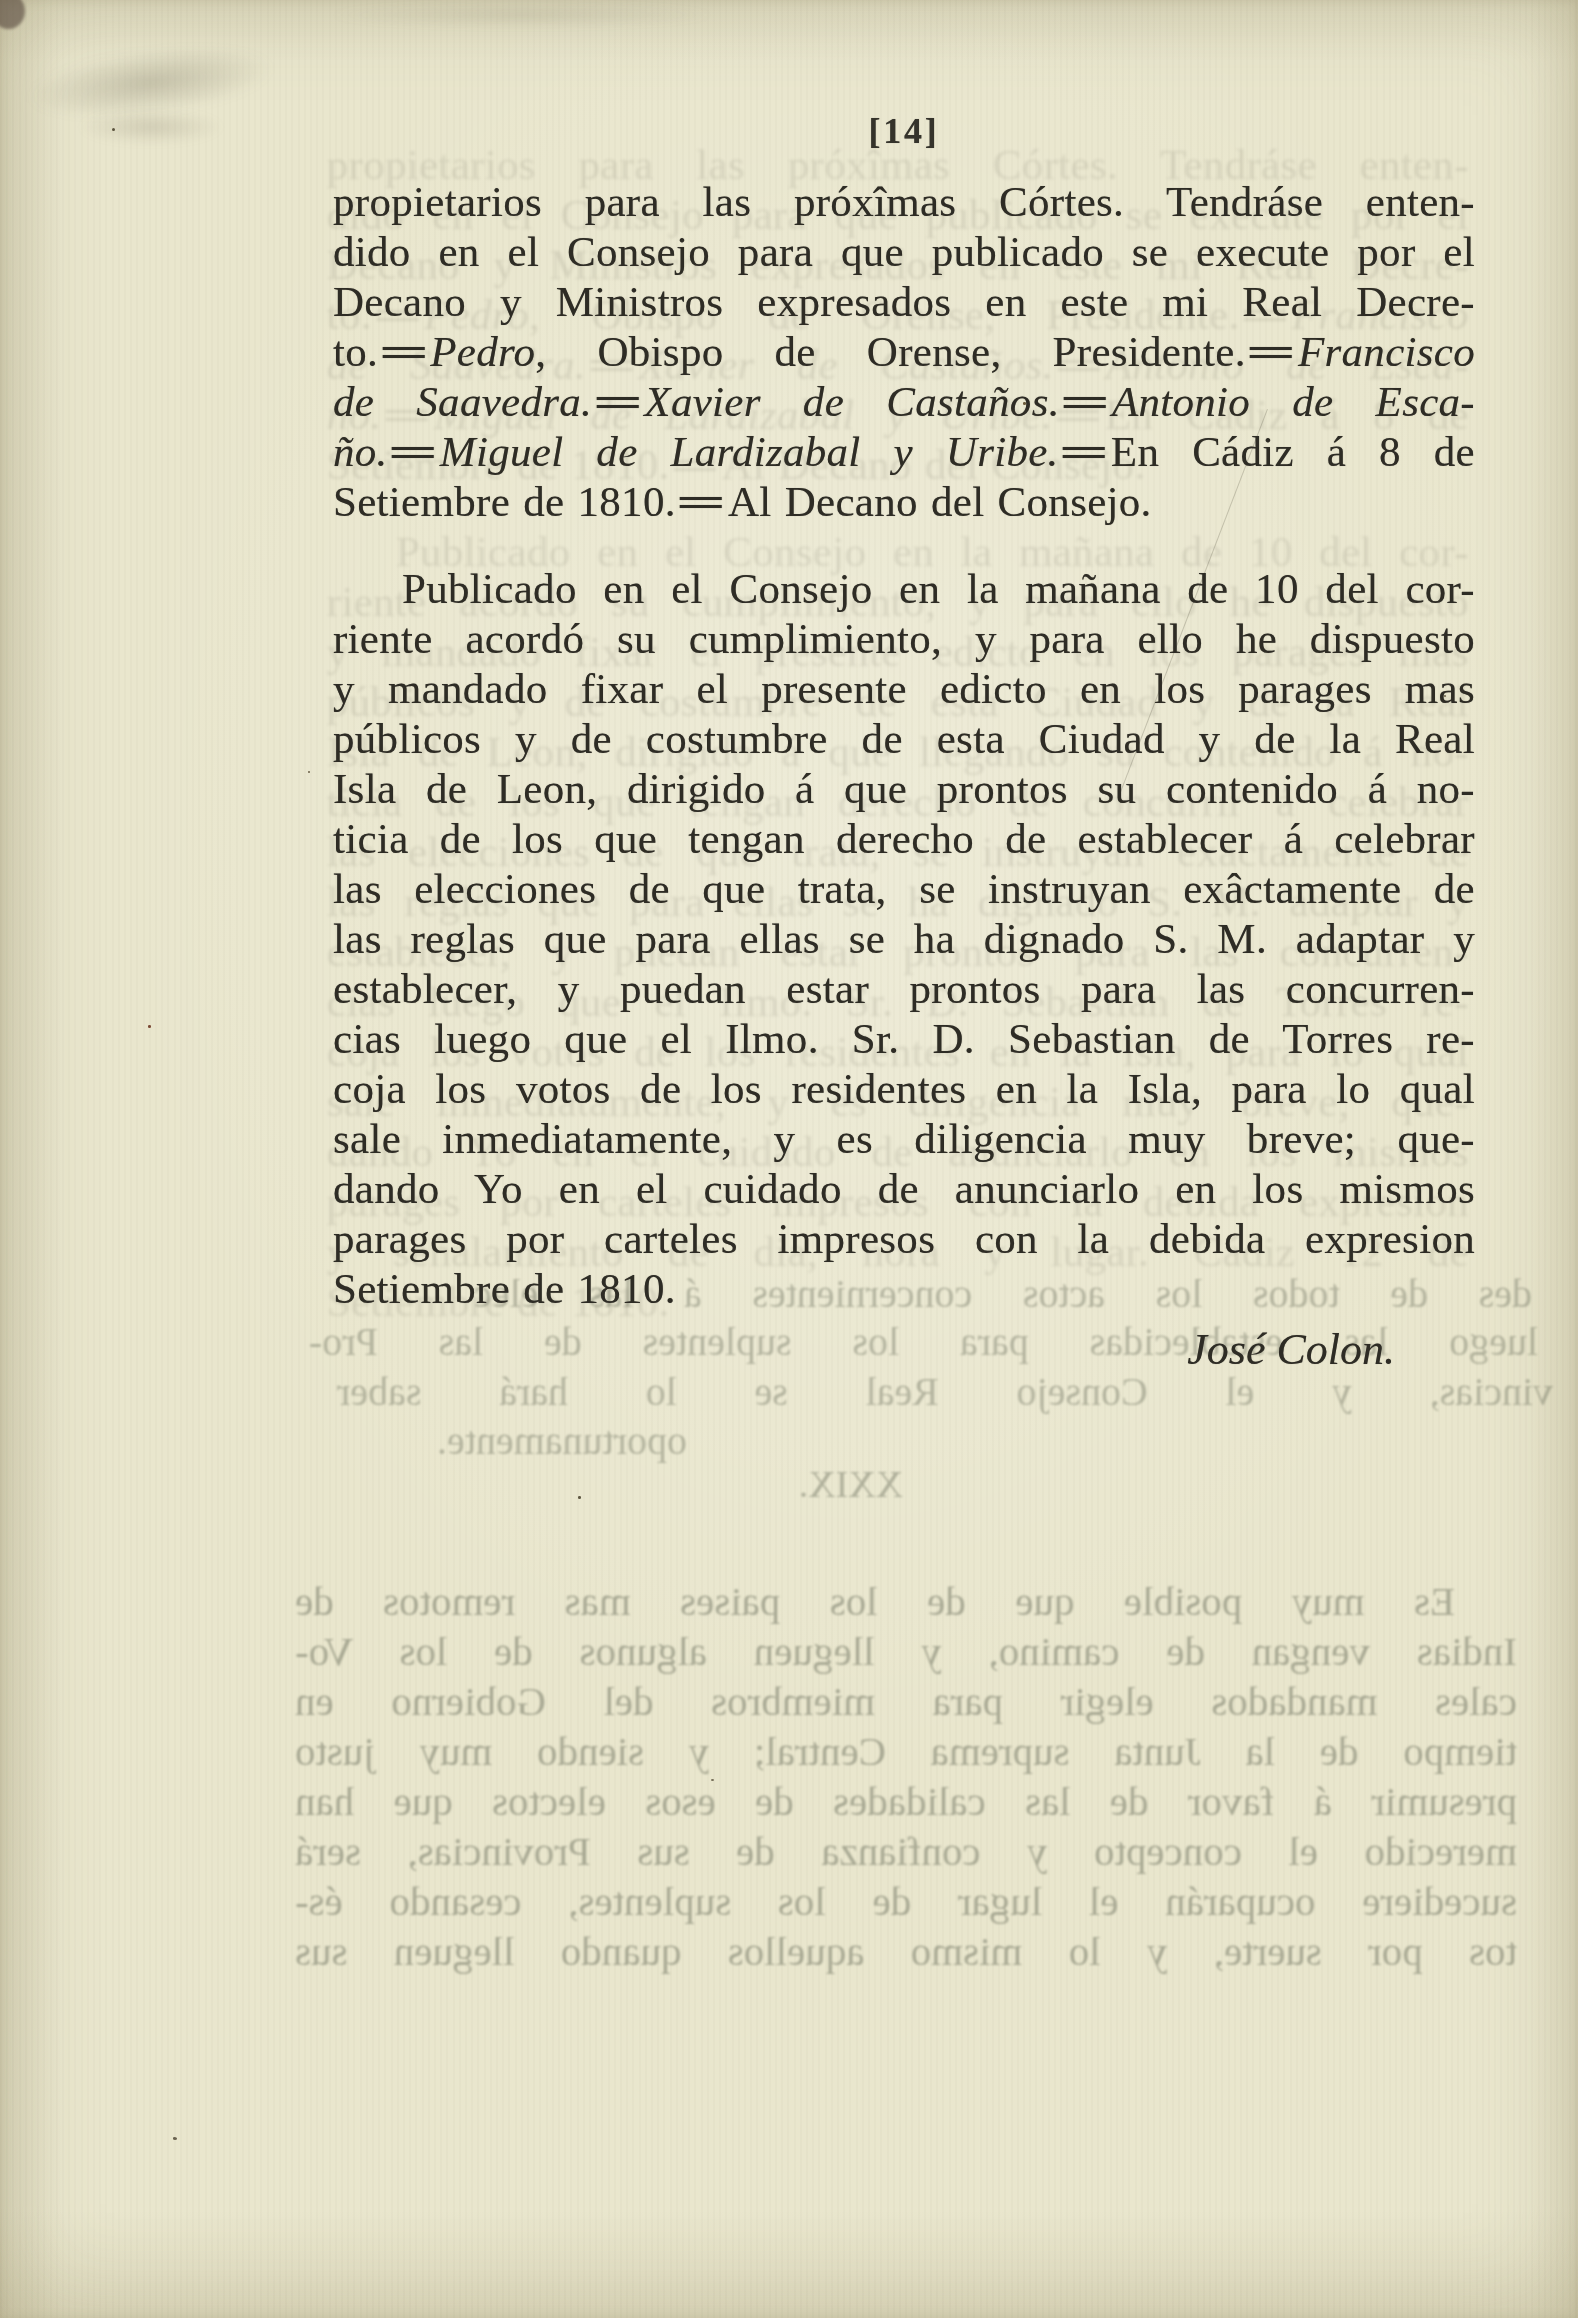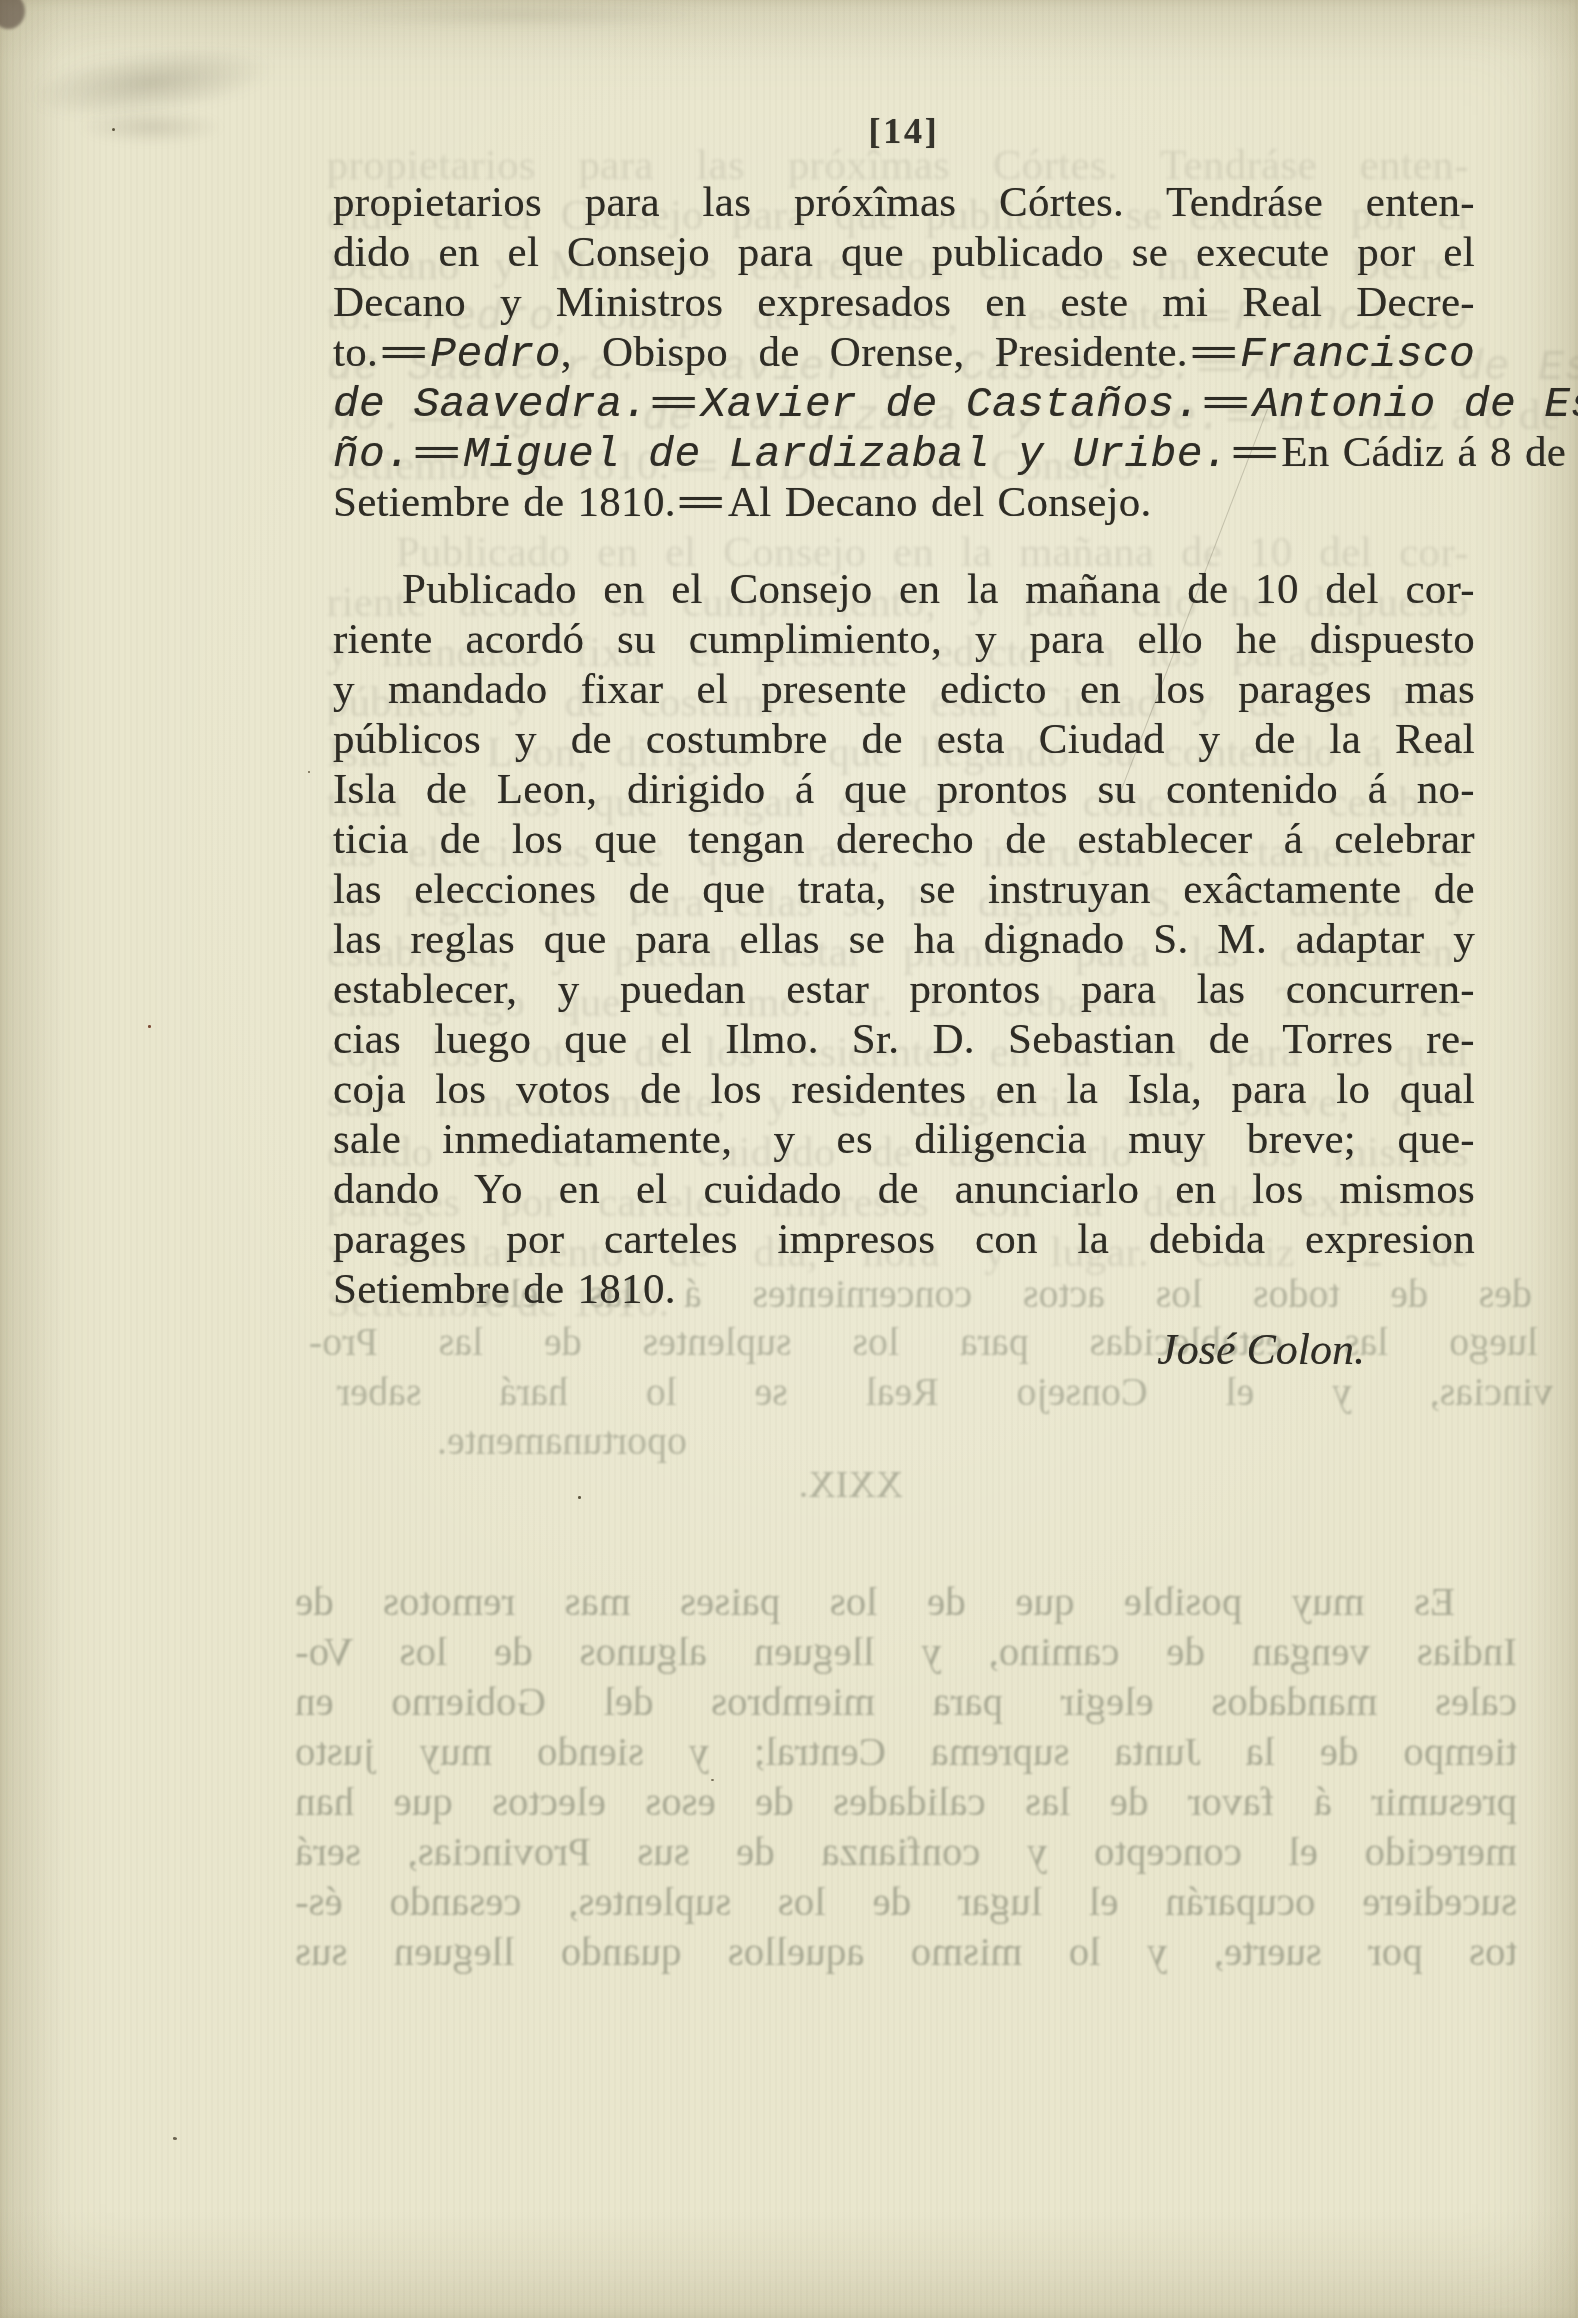--- a/index.html
+++ b/index.html
@@ -32,29 +32,29 @@
   }
   .body-block{
     position:absolute;left:333px;top:177px;width:1142px;
     font-size:43px;color:#2e2c25;
     letter-spacing:0.3px;word-spacing:2.1px;
     text-shadow:0 0 0.7px rgba(46,44,37,.5);
   }
   .bline{height:50px;line-height:50px;text-align:justify;text-align-last:justify;white-space:nowrap;}
   .bline.noj{text-align-last:left;}
   .bline.ind{text-indent:69px;margin-top:37px;}
-  .it{font-style:italic;font-family:Liberation Mono, monospace;}
+  .it{font-style:italic;}
   .eq{display:inline-block;transform:scaleX(2.1);margin:0 13.7px;font-weight:bold;font-style:normal;}
   .signature{
     position:absolute;left:333px;top:1324px;width:1142px;
     padding-right:0;box-sizing:border-box;
     text-align:right;font-style:italic;font-size:44px;line-height:51px;
     color:#2e2c25;text-shadow:0 0 0.7px rgba(46,44,37,.5);
   }
-  .signature .sig-inner{display:inline-block;margin-right:110px;}
+  .signature .sig-inner{display:inline-block;margin-right:80px;}
 
   
   .body-echo{
     position:absolute;left:333px;top:177px;width:1142px;
     font-size:43px;letter-spacing:0.3px;word-spacing:2.1px;
     color:#4a473a;opacity:.12;filter:blur(1.7px);
     transform:translate(-6.2px,-37px);
     pointer-events:none;
   }
 

